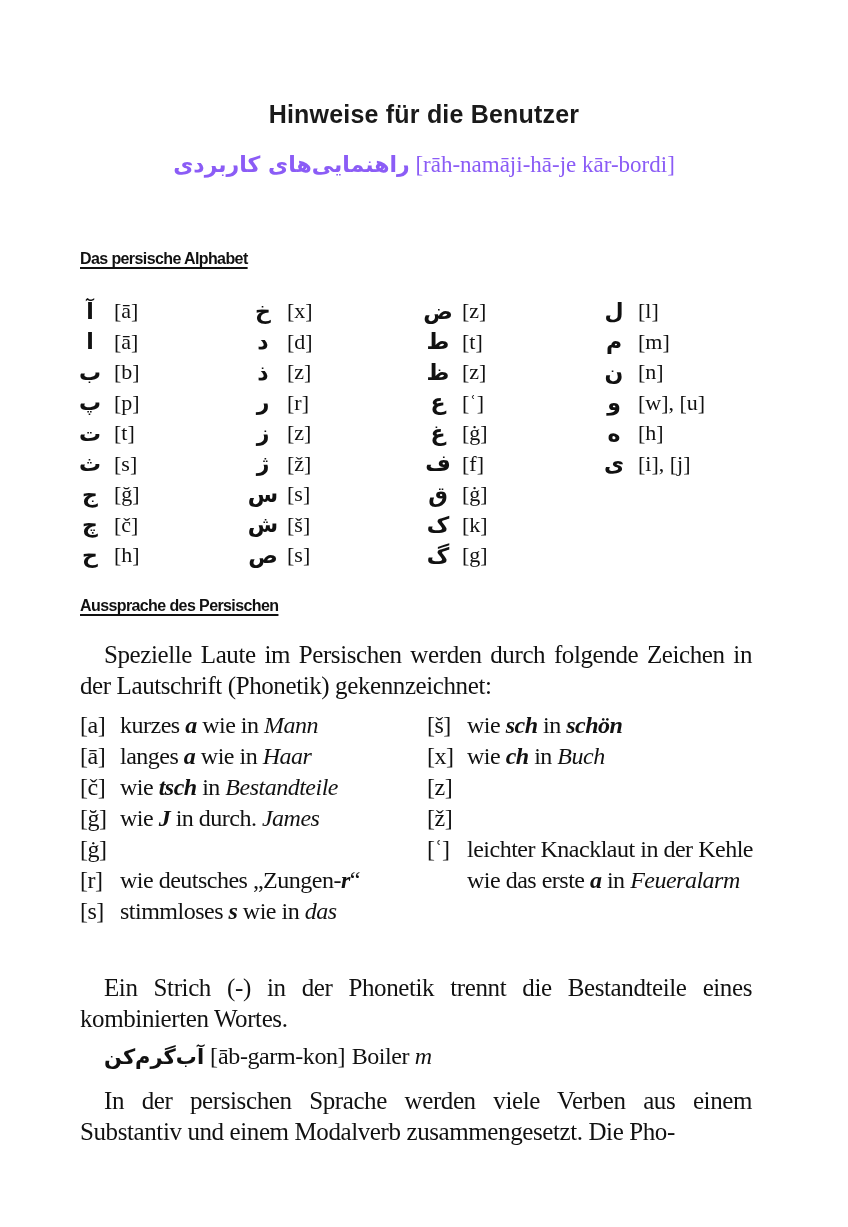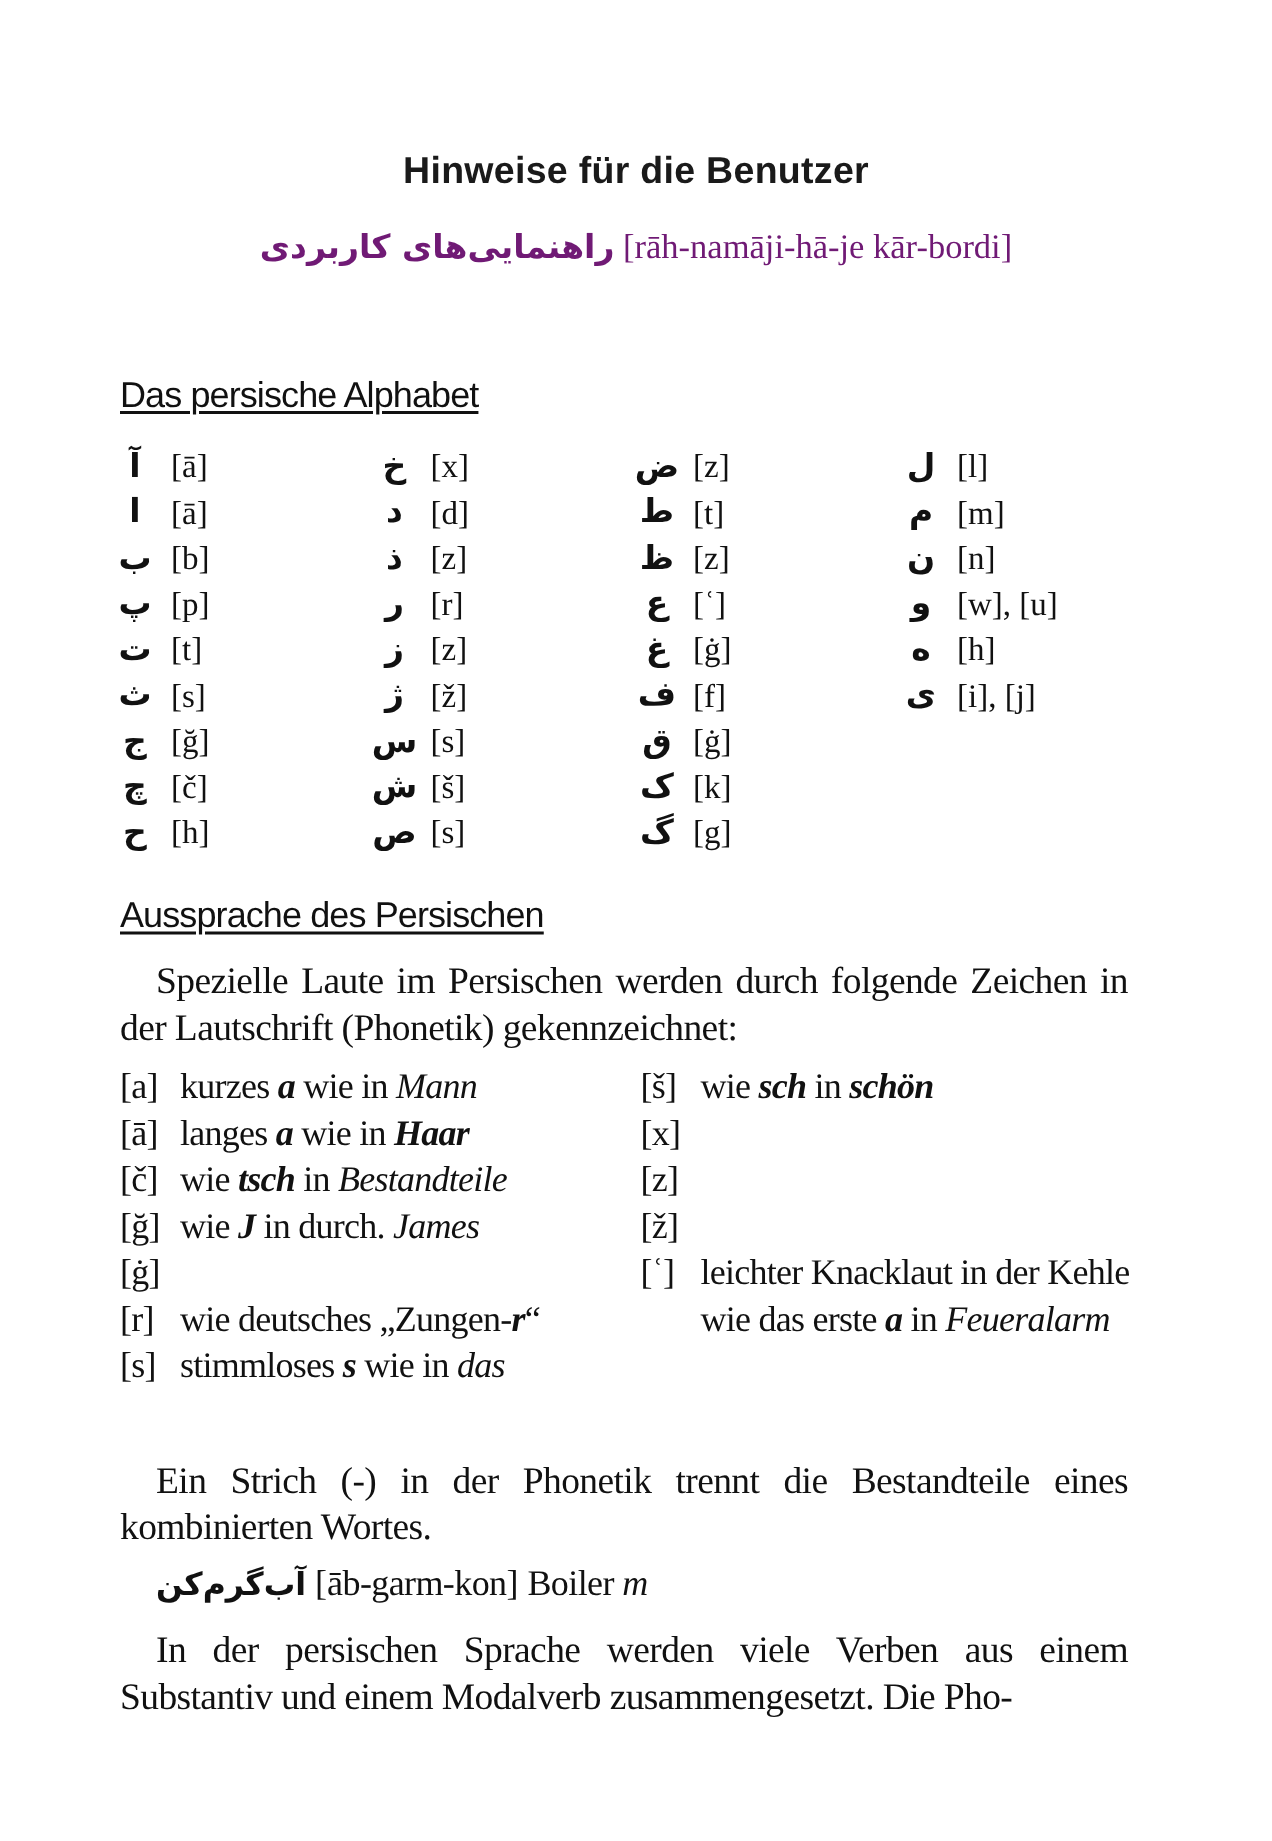--- a/index.html
+++ b/index.html
@@ -6,27 +6,27 @@
     body { width: 848px; height: 1227px; position: relative; overflow: hidden; color: #111; }
     .page { position: absolute; left: 0; top: 0; width: 848px; height: 1201px; }
 
     .title {
       position: absolute; left: 0; top: 100px; width: 848px; text-align: center;
       font-family: "Liberation Sans", sans-serif; font-weight: bold; font-size: 25px; letter-spacing: 0.2px;
       color: #1a1a1a;
     }
     .subtitle {
       position: absolute; left: 0; top: 152px; width: 848px; text-align: center;
-      font-family: "Liberation Serif", serif; font-size: 23px; color: #701a75;
+      font-family: "Liberation Serif", serif; font-size: 23px; color: #8b5cf6;
     }
     .subtitle .fa { font-family: "DejaVu Sans", sans-serif; font-weight: bold; font-size: 22px; }
 
     .heading {
       position: absolute; left: 80px;
-      font-family: "Liberation Sans", sans-serif; font-weight: normal; font-size: 24px;
+      font-family: "Liberation Sans", sans-serif; font-weight: bold; font-size: 16px;
       text-decoration: underline; text-decoration-thickness: 2px; text-underline-offset: 3px;
       letter-spacing: -0.6px; color: #111;
     }
     #h-alphabet { top: 250px; }
     #h-aussprache { top: 597px; }
 
     .alpha-col { position: absolute; top: 296px; }
     .alpha-row { height: 30.5px; display: flex; align-items: center; position: relative; }
     .alpha-letter {
       font-family: "DejaVu Sans", sans-serif; font-weight: bold; font-size: 22px;
@@ -225,21 +225,21 @@
 
   <div class="para" id="para-intro"><span class="indent"></span><span>Spezielle Laute im Persischen werden durch folgende Zeichen in der Lautschrift (Phonetik) gekennzeichnet:</span></div>
 
   <div class="pron-col" id="pron-left">
       <div class="pron-row">
         <span class="pron-sym">[a]</span>
         <span class="pron-desc"><span style="white-space: pre-wrap;">kurzes </span><b style="white-space: pre-wrap;">a</b><span style="white-space: pre-wrap;"> wie in </span><i style="white-space: pre-wrap;">Mann</i></span>
       </div>
       <div class="pron-row">
         <span class="pron-sym">[ā]</span>
-        <span class="pron-desc"><span style="white-space: pre-wrap;">langes </span><b style="white-space: pre-wrap;">a</b><span style="white-space: pre-wrap;"> wie in </span><i style="white-space: pre-wrap; font-weight: bold;">Haar</i></span>
+        <span class="pron-desc"><span style="white-space: pre-wrap;">langes </span><b style="white-space: pre-wrap;">a</b><span style="white-space: pre-wrap;"> wie in </span><i style="white-space: pre-wrap;">Haar</i></span>
       </div>
       <div class="pron-row">
         <span class="pron-sym">[č]</span>
         <span class="pron-desc"><span style="white-space: pre-wrap;">wie </span><b style="white-space: pre-wrap;">tsch</b><span style="white-space: pre-wrap;"> in </span><i style="white-space: pre-wrap;">Bestandteile</i></span>
       </div>
       <div class="pron-row">
         <span class="pron-sym">[ğ]</span>
         <span class="pron-desc"><span style="white-space: pre-wrap;">wie </span><b style="white-space: pre-wrap;">J</b><span style="white-space: pre-wrap;"> in durch. </span><i style="white-space: pre-wrap;">James</i></span>
       </div>
       <div class="pron-row">
@@ -254,20 +254,21 @@
         <span class="pron-desc"><span style="white-space: pre-wrap;">stimmloses </span><b style="white-space: pre-wrap;">s</b><span style="white-space: pre-wrap;"> wie in </span><i style="white-space: pre-wrap;">das</i></span>
       </div>
     </div>
   <div class="pron-col" id="pron-right">
       <div class="pron-row">
         <span class="pron-sym">[š]</span>
         <span class="pron-desc"><span style="white-space: pre-wrap;">wie </span><b style="white-space: pre-wrap;">sch</b><span style="white-space: pre-wrap;"> in </span><b style="white-space: pre-wrap;">schön</b></span>
       </div>
       <div class="pron-row">
         <span class="pron-sym">[x]</span>
+        <span class="pron-desc"><span style="white-space: pre-wrap;">wie </span><b style="white-space: pre-wrap;">ch</b><span style="white-space: pre-wrap;"> in </span><i style="white-space: pre-wrap;">Buch</i></span>
       </div>
       <div class="pron-row">
         <span class="pron-sym">[z]</span>
       </div>
       <div class="pron-row">
         <span class="pron-sym">[ž]</span>
       </div>
       <div class="pron-row">
         <span class="pron-sym">[ʿ]</span>
         <span class="pron-desc"><span style="white-space: pre-wrap;">leichter Knacklaut in der Kehle wie das erste </span><b style="white-space: pre-wrap;">a</b><span style="white-space: pre-wrap;"> in </span><i style="white-space: pre-wrap;">Feueralarm</i></span>

